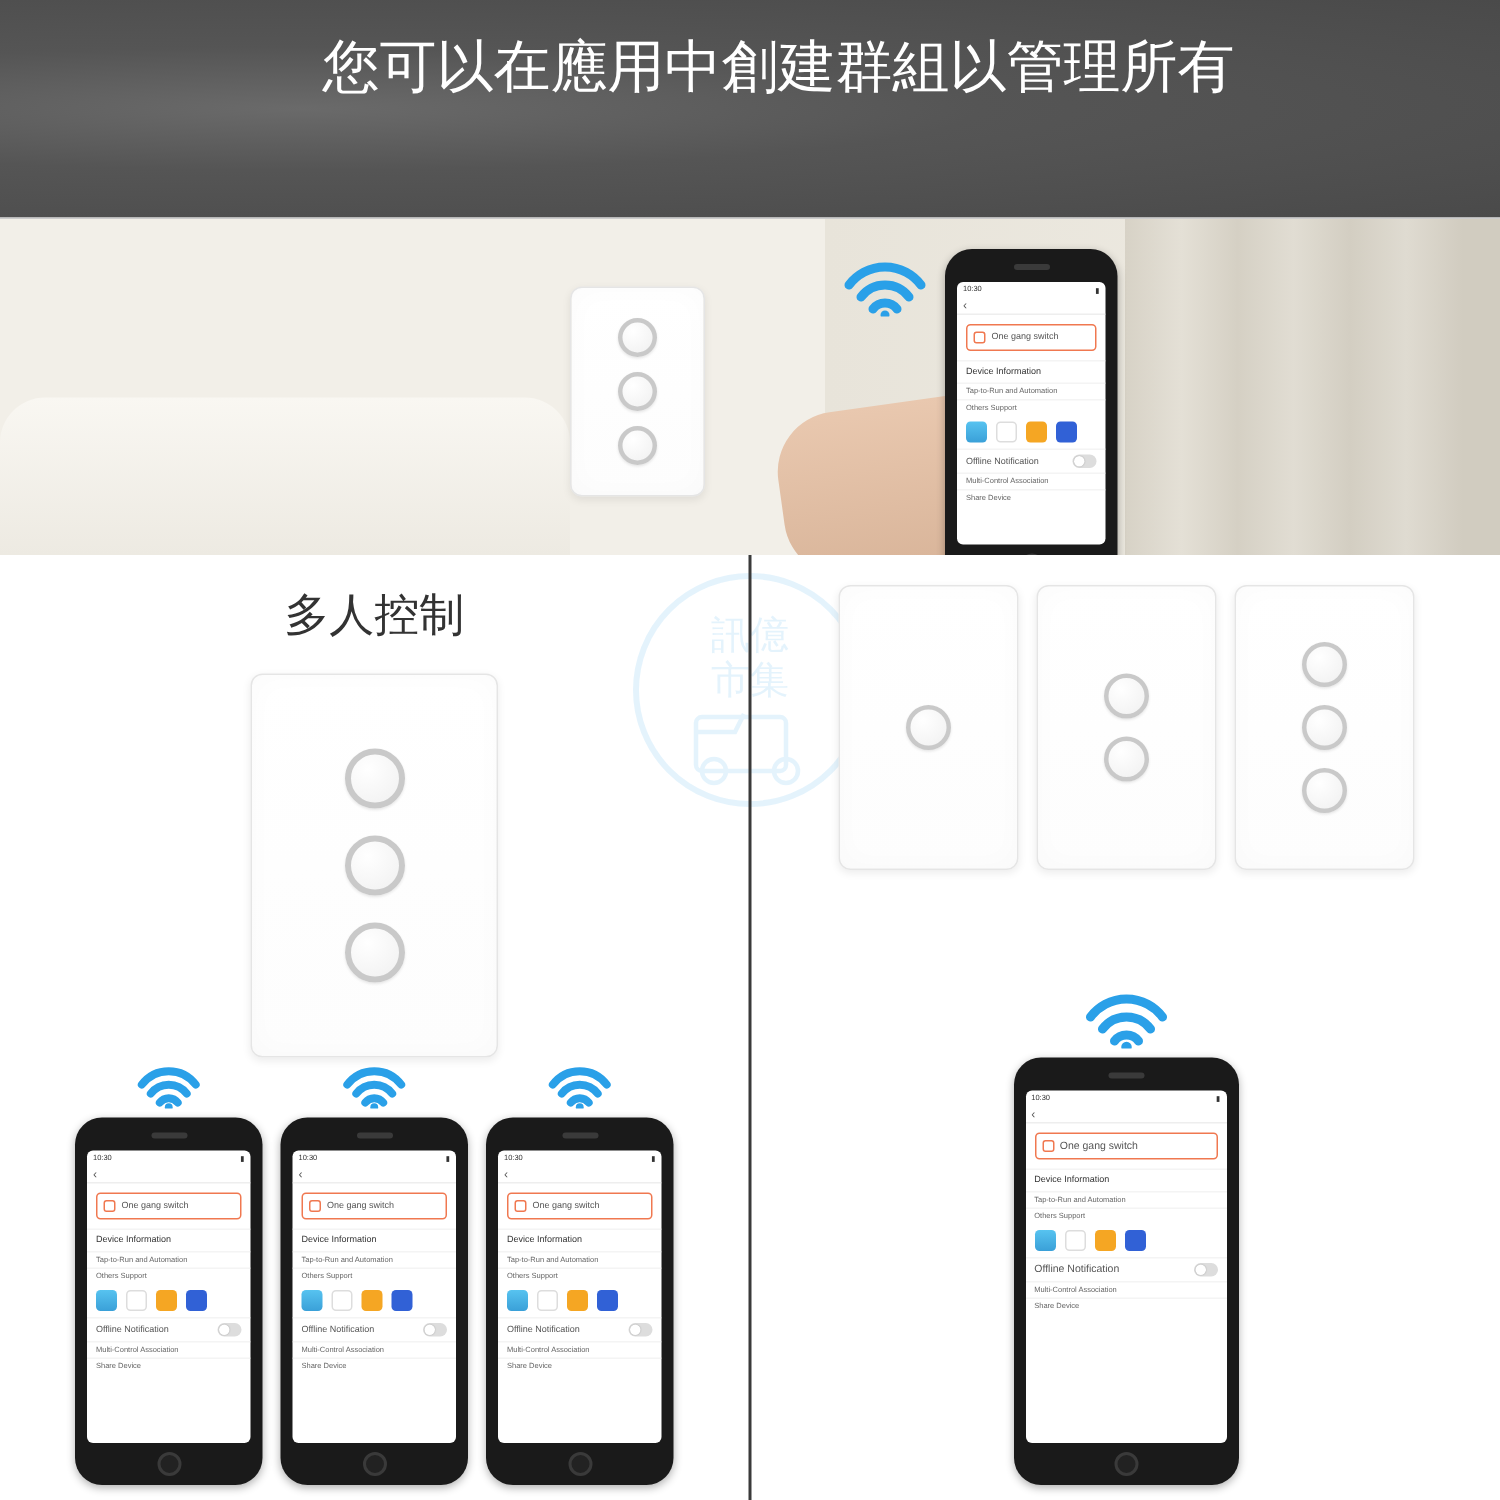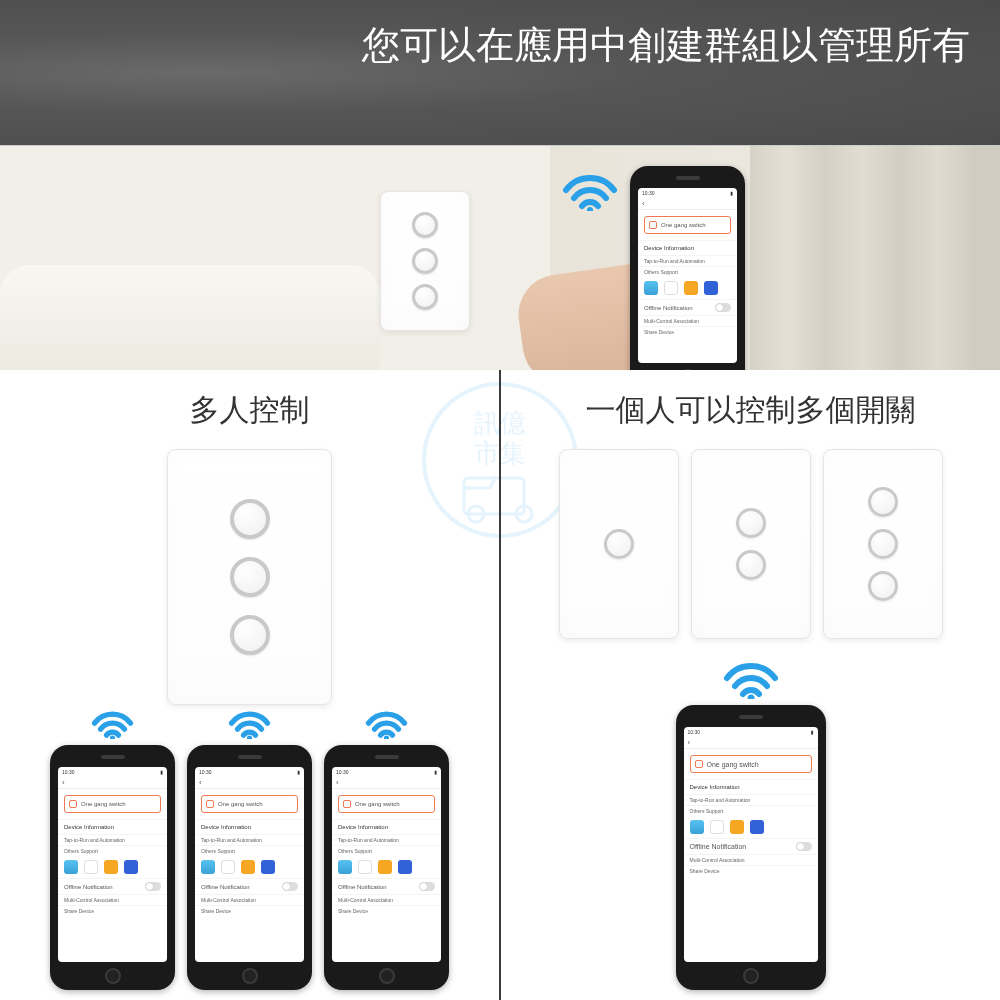--- a/index.html
+++ b/index.html
@@ -11,21 +11,21 @@
     overflow: hidden;
   }
   .header {
     width: 100%;
     height: 145px;
     background: radial-gradient(ellipse at 20% 50%, #6a6a6a 0%, #555 40%, #4a4a4a 100%);
     color: #fff;
     font-size: 38px;
     line-height: 1.6;
     padding: 15px 30px;
-    text-align: right;
+    text-align: center;
   }
   .hero {
     position: relative;
     width: 100%;
     height: 225px;
     background: linear-gradient(to right, #f2efe8 0%, #f2efe8 55%, #e8e4da 55%, #efece4 100%);
     border-top: 1px solid #ccc;
     overflow: hidden;
   }
   .sofa {
@@ -448,21 +448,20 @@
             <div class="screen-section">Share Device</div>
           </div>
           <div class="homebtn"></div>
         </div>
       </div>
 
     </div>
   </div>
 
   <div class="col">
-    <h2>一個人可以控制多個開關</h2>
     <div class="panels-row">
       <div class="switch-panel med">
         <div class="sbtn"></div>
       </div>
       <div class="switch-panel med">
         <div class="sbtn"></div>
         <div class="sbtn"></div>
       </div>
       <div class="switch-panel med">
         <div class="sbtn"></div>

